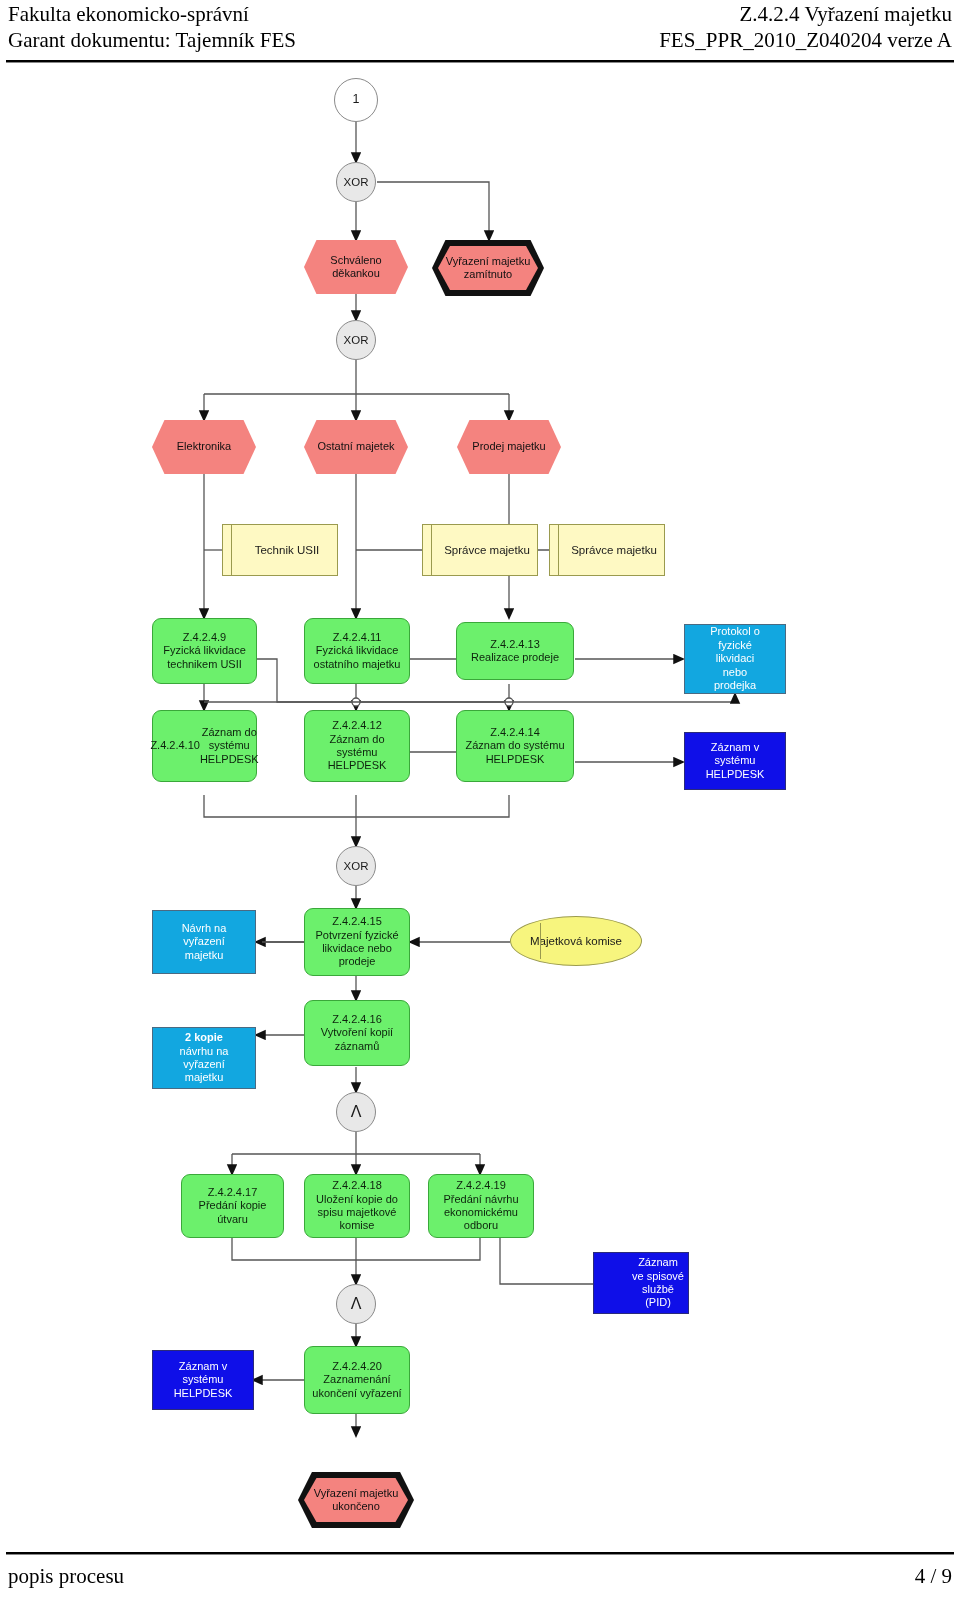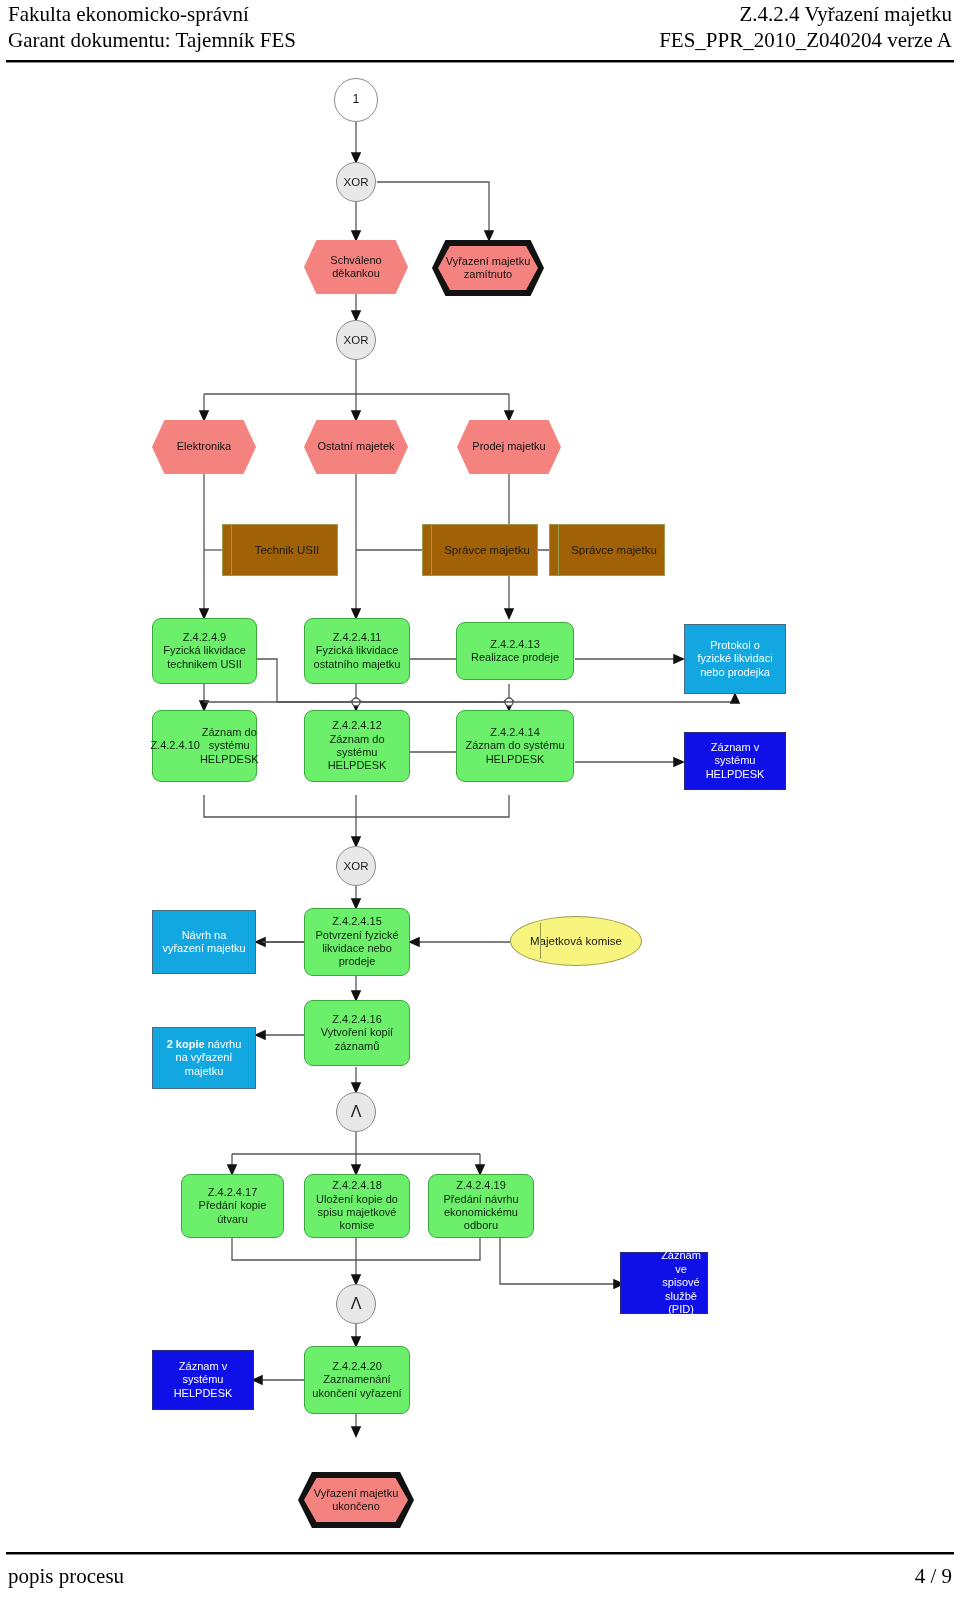--- a/index.html
+++ b/index.html
@@ -40,32 +40,32 @@
   .hexwrap{position:absolute;}
   .hex{position:absolute;inset:0;background:#f4837f;
        clip-path:polygon(12% 0,88% 0,100% 50%,88% 100%,12% 100%,0 50%);}
   .hex.bold-ev{background:#111;}
   .hex.bold-ev .inner{position:absolute;left:6px;top:6px;right:6px;bottom:6px;
        background:#f4837f;clip-path:polygon(12% 0,88% 0,100% 50%,88% 100%,12% 100%,0 50%);}
   .hexlabel{position:absolute;inset:0;display:flex;align-items:center;justify-content:center;
        text-align:center;font-size:11px;color:#111;line-height:1.22;z-index:3;padding:0 8px;box-sizing:border-box;}
 
   
-  .role{background:#a16207;border:1px solid #9a9a4e;font-size:11.5px;color:#1a1a1a;text-align:right;}
+  .role{background:#fef9c3;border:1px solid #9a9a4e;font-size:11.5px;color:#1a1a1a;text-align:right;}
   .role .bar{position:absolute;left:8px;top:0;bottom:0;width:0;border-left:1px solid #9a9a4e;}
   .role .rl{position:absolute;left:14px;right:0;top:0;bottom:0;display:flex;align-items:center;justify-content:center;}
 
   
   .role-ell{background:#f7f57e;border:1px solid #9a9a4e;border-radius:50%;
         font-size:11.5px;color:#1a1a1a;}
   .role-ell .bar{position:absolute;left:22%;top:12%;bottom:12%;width:0;border-left:1px solid #9a9a4e;}
 
   
   .data-lt{background:#12a7e0;border:1px solid #4a6a82;font-size:11px;color:#fff;
-        padding:2px 8px;}
+        padding:2px 21px;}
   .data-dk{background:#0f0fe8;border:1px solid #2a2a7a;font-size:11px;color:#fff;
         padding:2px 4px;}
   .data-lt b,.data-dk b{font-weight:bold;}
 </style>
 </head>
 <body>
 
 <div class="pg-header">
   <div class="hl l1">Fakulta ekonomicko-správní</div>
   <div class="hl l2">Garant dokumentu: Tajemník FES</div>
@@ -269,21 +269,21 @@
     <span>Z.4.2.4.18</span>
     <span>Uložení kopie do spisu majetkové komise</span>
   </div>
   <div class="node task" style="left:428px;top:1112px;width:106px;height:64px;flex-direction:column;">
     <span>Z.4.2.4.19</span>
     <span>Předání návrhu ekonomickému odboru</span>
   </div>
 
   <div class="node gate" style="left:336px;top:1222px;width:40px;height:40px;font-size:16px;">Λ</div>
 
-  <div class="node data-dk" style="left:620px;top:1190px;width:88px;height:62px;padding-left:38px;">Záznam ve spisové službě (PID)</div>
+  <div class="node data-dk" style="left:593px;top:1190px;width:96px;height:62px;padding-left:38px;">Záznam ve spisové službě (PID)</div>
 
   <div class="node task" style="left:304px;top:1284px;width:106px;height:68px;flex-direction:column;">
     <span>Z.4.2.4.20</span>
     <span>Zaznamenání ukončení vyřazení</span>
   </div>
 
   <div class="node data-dk" style="left:152px;top:1288px;width:102px;height:60px;">Záznam v systému HELPDESK</div>
 
   <div class="hexwrap" style="left:298px;top:1374px;width:116px;height:56px;margin-top:36px;">
     <div class="hex bold-ev">

